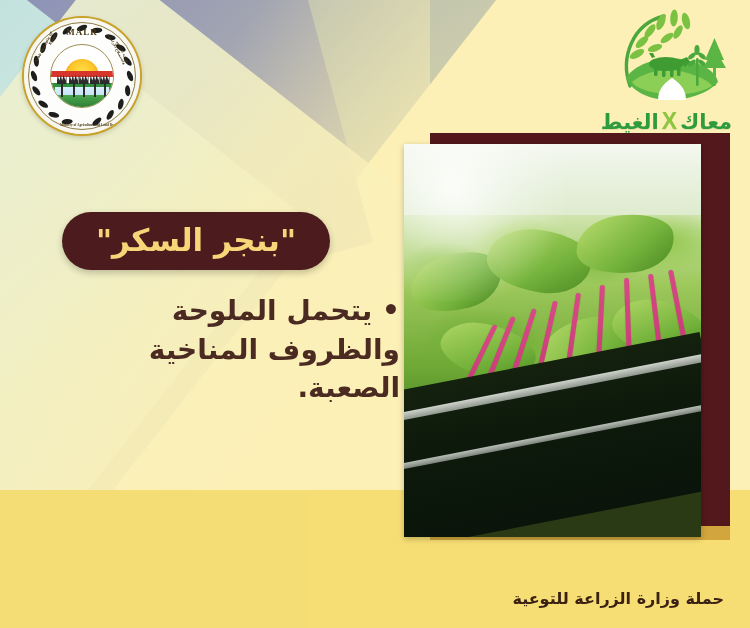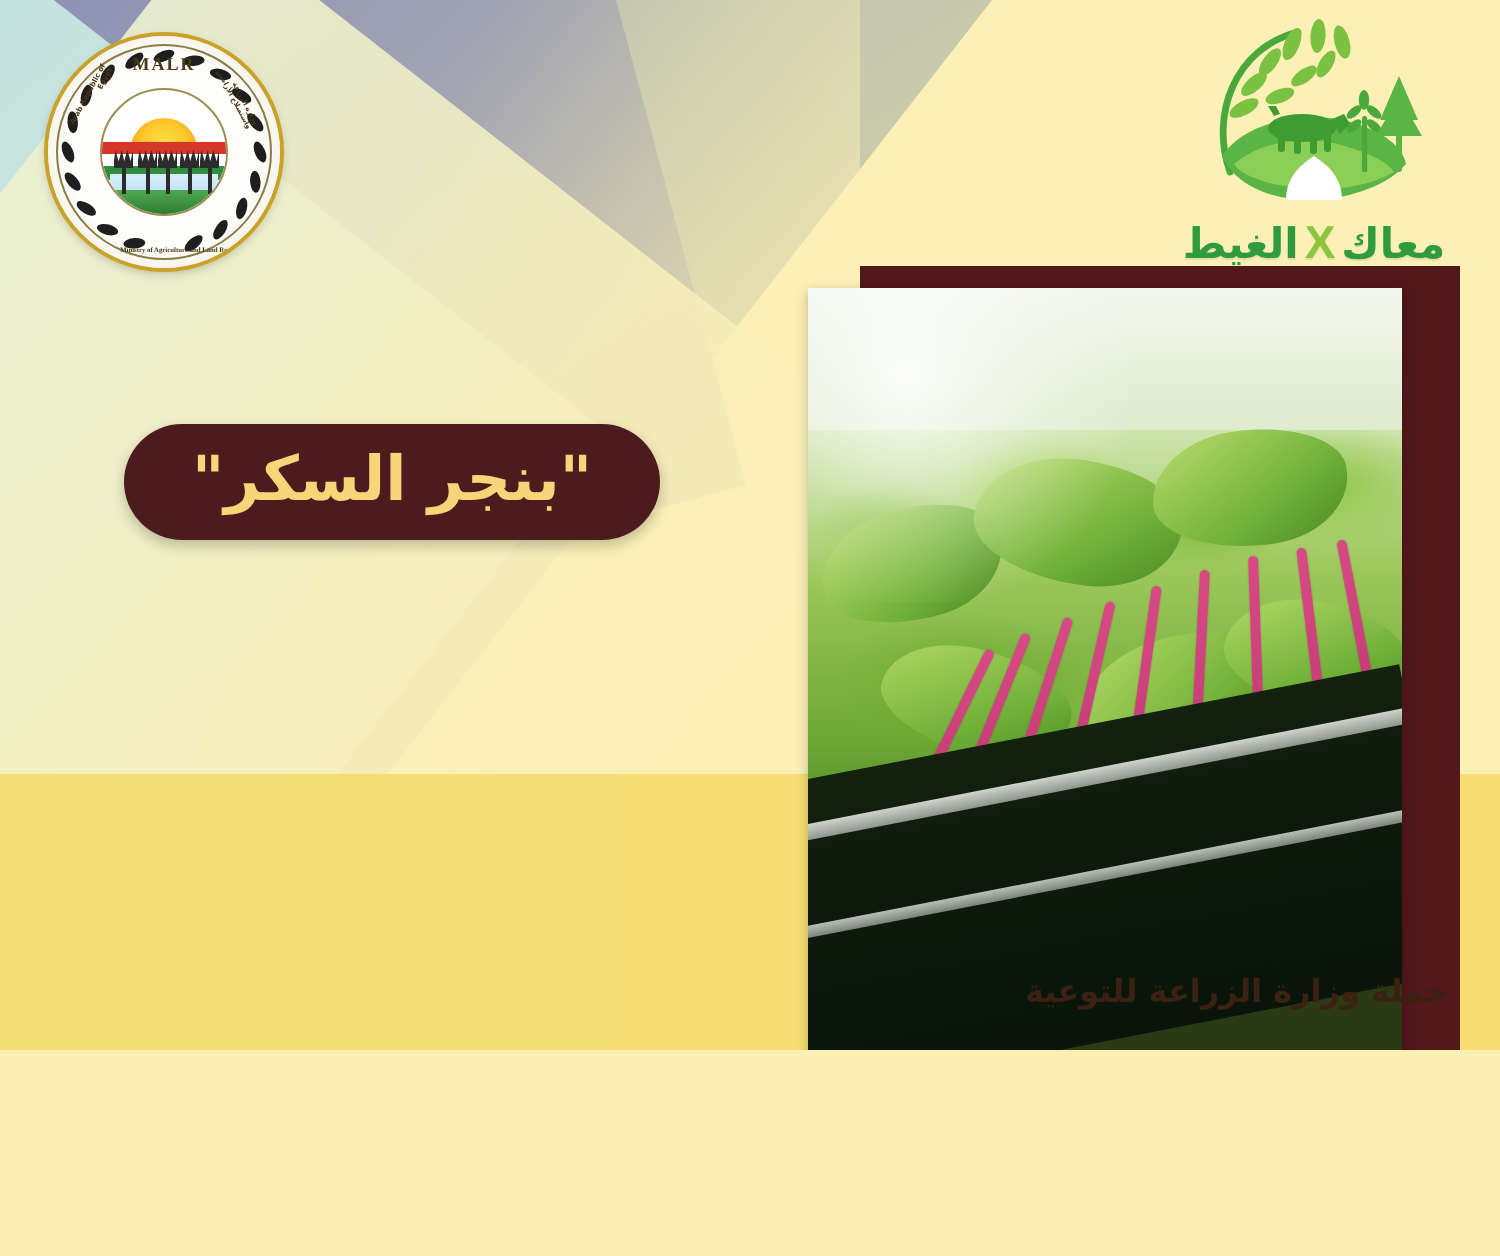--- a/index.html
+++ b/index.html
@@ -2,21 +2,21 @@
 <html lang="ar" dir="rtl"><head>
 <meta charset="utf-8">
 <style>
   html,body{margin:0;padding:0;}
   body{
     width:750px;height:628px;overflow:hidden;
     font-family:"DejaVu Sans","Liberation Sans",sans-serif;
     background:#fcefb4;
   }
   #poster{
-    position:relative;width:750px;height:525px;overflow:hidden;
+    position:relative;width:750px;height:628px;overflow:hidden;
     background:#fcefb4;
   }
 
   
   .bg-base{position:absolute;inset:0;background:#fcf0b6;}
   .bg-corner-blue{
     position:absolute;left:-140px;top:-160px;width:460px;height:470px;
     background:linear-gradient(150deg,#7b86b8 0%,#8d93b6 35%,#a9aab0 70%,#c9c3a6 100%);
     transform:rotate(-15deg);
     filter:blur(0.2px);
@@ -103,21 +103,20 @@
   .seal-arc-left,.seal-arc-right{
     position:absolute;top:26px;font-size:3.6px;color:#4a3a14;font-weight:bold;
     width:34px;line-height:4.4px;
   }
   .seal-arc-left{left:5px;transform:rotate(-62deg);}
   .seal-arc-right{right:5px;transform:rotate(62deg);}
 
   
   .campaign{
     position:absolute;right:18px;top:8px;width:150px;height:130px;
-    text-align:center;
   }
   .campaign-mark{width:120px;height:96px;margin:0 auto;}
   .campaign-text{
     margin-top:2px;color:#2f9b3f;font-weight:bold;font-size:21px;
     letter-spacing:0px;direction:rtl;line-height:1;
     text-shadow:0 1px 0 rgba(0,0,0,.08);
   }
   .campaign-text .x{color:#8cc63f;font-family:"Liberation Sans",sans-serif;font-size:23px;padding:0 3px;}
 
   
@@ -374,19 +373,20 @@
       <div class="ph-crate-rail2"></div>
     </div>
     <div class="ph-glow"></div>
   </div>
 
   <div class="title-badge">
     <span>"بنجر السكر"</span>
   </div>
 
   <div class="bullets">
+    <div class="bullet">• يتحمل الملوحة والظروف المناخية الصعبة.</div>
   </div>
 
   <div class="footer">
     <div>حملة وزارة الزراعة للتوعية</div>
   </div>
 
 </div>
 
 </body></html>

